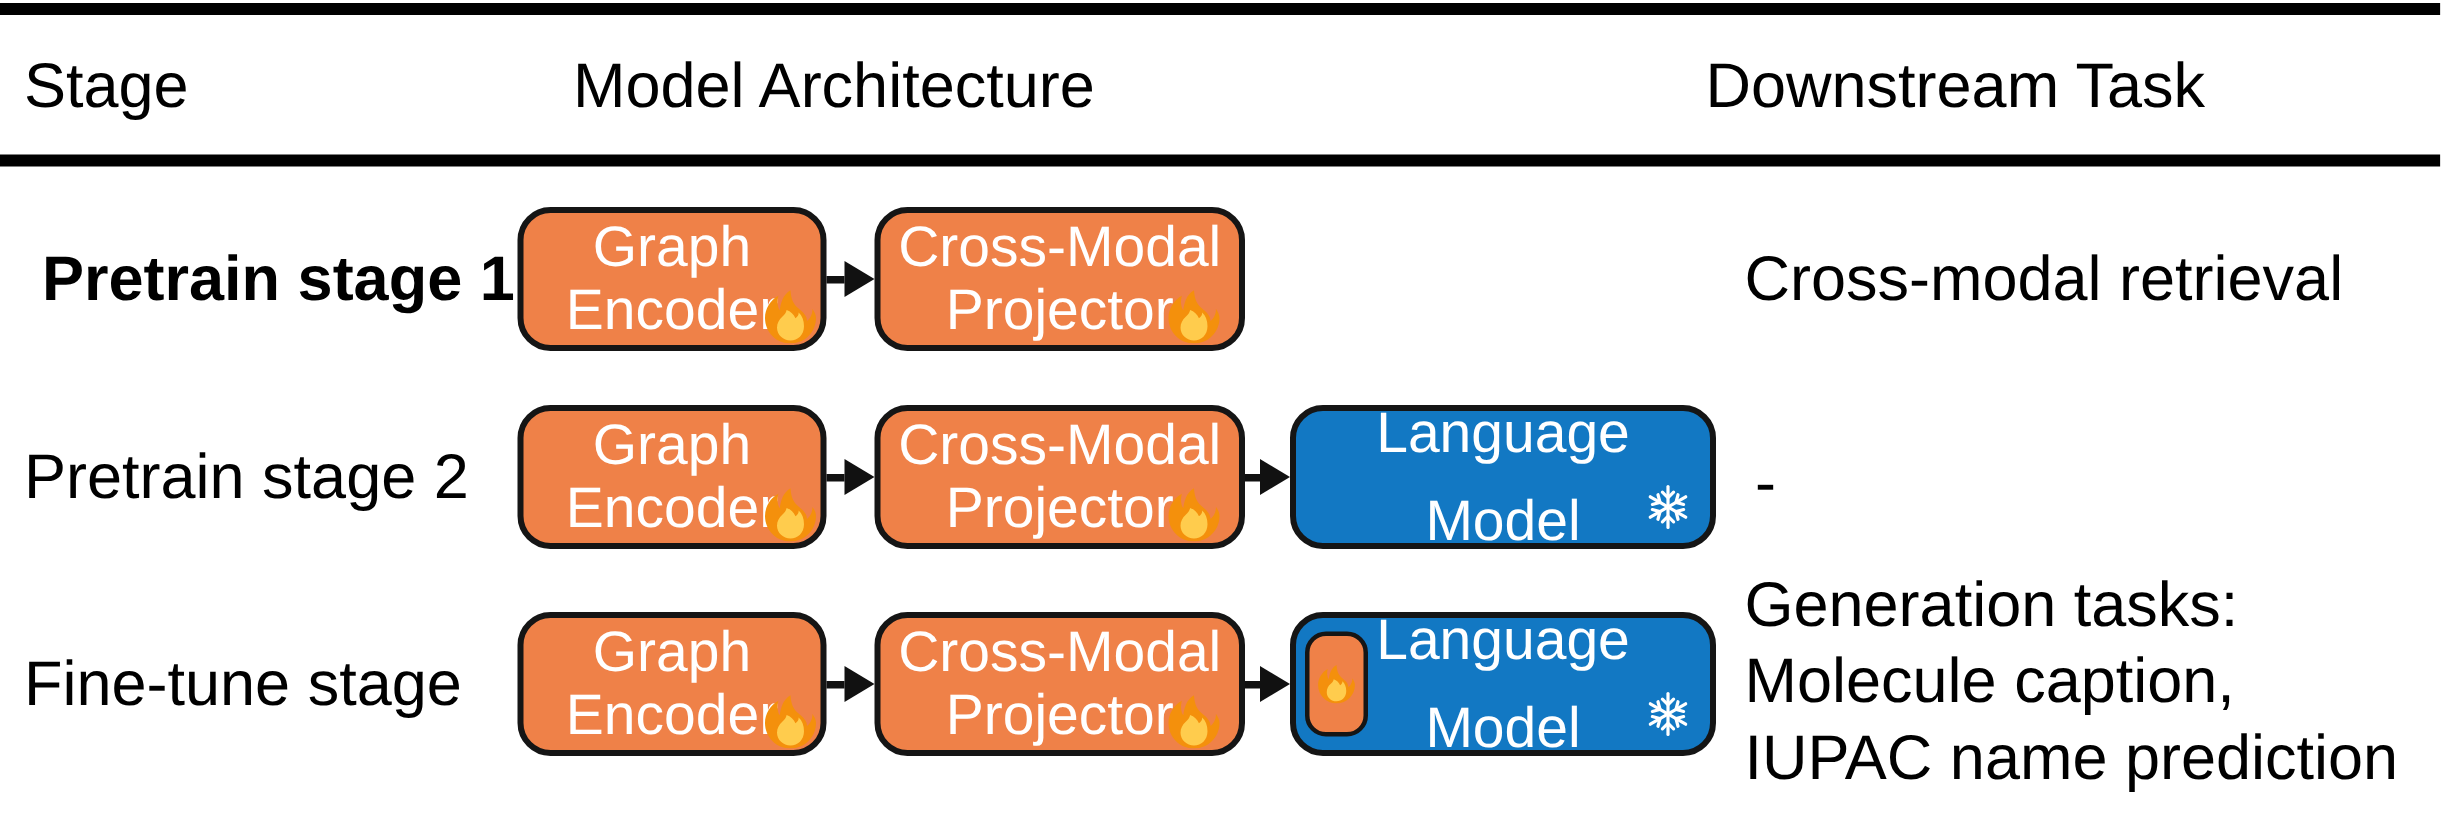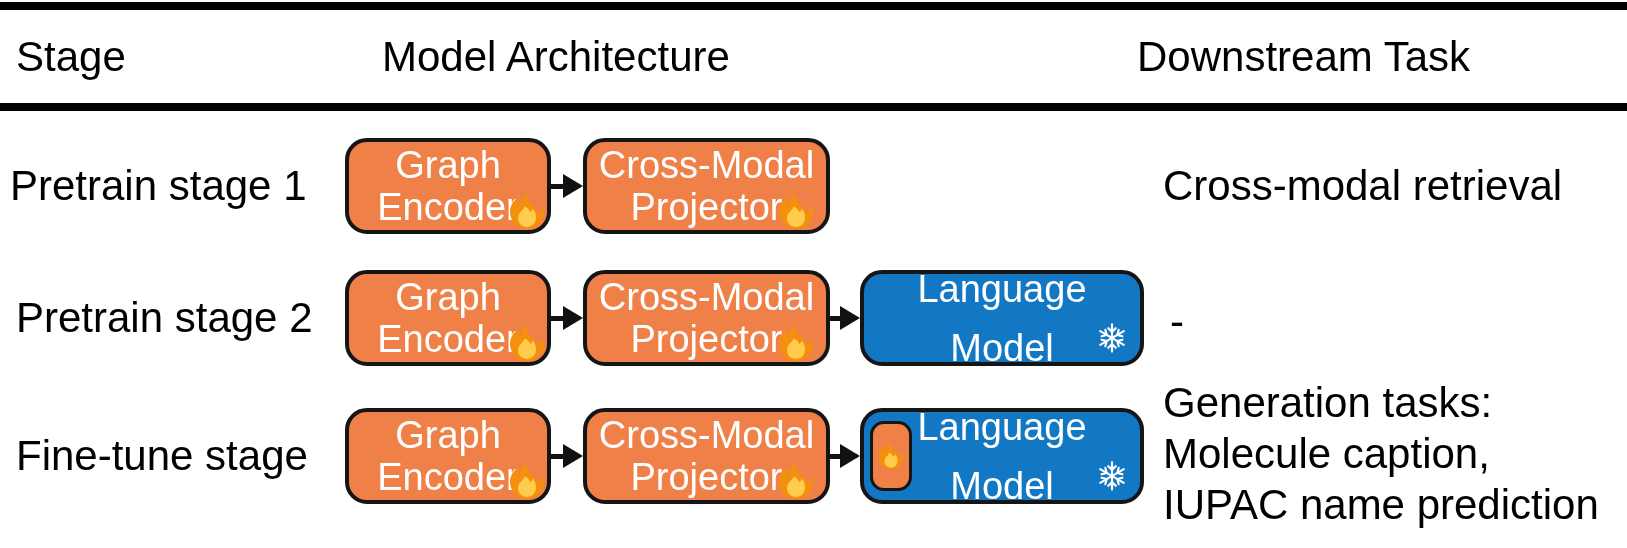--- a/index.html
+++ b/index.html
@@ -38,21 +38,21 @@
 <div class="canvas">
 
   <div class="rule" style="top:2px;"></div>
   <div class="rule" style="top:103px;"></div>
   <div class="rule" style="top:533px;"></div>
 
   <div class="txt" style="left:16px;top:36px;">Stage</div>
   <div class="txt" style="left:362px;top:36px;margin-left:20px;">Model Architecture</div>
   <div class="txt" style="left:1137px;top:36px;">Downstream Task</div>
 
-  <div class="txt" style="left:10px;top:165px;">Pretrain stage 1</div>
+  <div class="txt" style="left:28px;top:165px;font-weight:bold;">Pretrain stage 1</div>
 
   <div class="box orange" style="left:345px;top:138px;width:206px;">
     <div>Graph</div>
     <div>Encoder</div>
     <span class="flame">
       <svg viewBox="0 0 36 36">
           <path fill="#F4900C" d="M18 .5 C18.4 5.4 19.2 8.9 22.8 12.2 C26.5 15.4 29 17.4 29 21 C31.8 18.9 32.8 15.2 32.6 12.8 C34.1 15 35 17 35 19 C35 28.4 27.4 36 18 36 C8.6 36 1 28.4 1 19 C1 12.6 4.6 7 9.9 4.1 C9 7.3 9.1 11.3 10.9 13.9 C11.2 9.6 13.1 3.1 18 .5 Z"></path>
           <path fill="#FFCC4D" d="M27 24.5 C27 30.3 22.8 34 18 34 C13.2 34 9 30.3 9 25.5 C9 22.5 10.4 19.9 12.5 18.1 C13.9 16.9 15.1 15.4 15.4 13.6 C18.1 14.5 20.2 16.5 21.3 19.1 C22.7 18.4 23.6 16.9 23.4 15.4 C25.7 17.4 27 20.6 27 24.5 Z"></path>
         </svg>
     </span>

